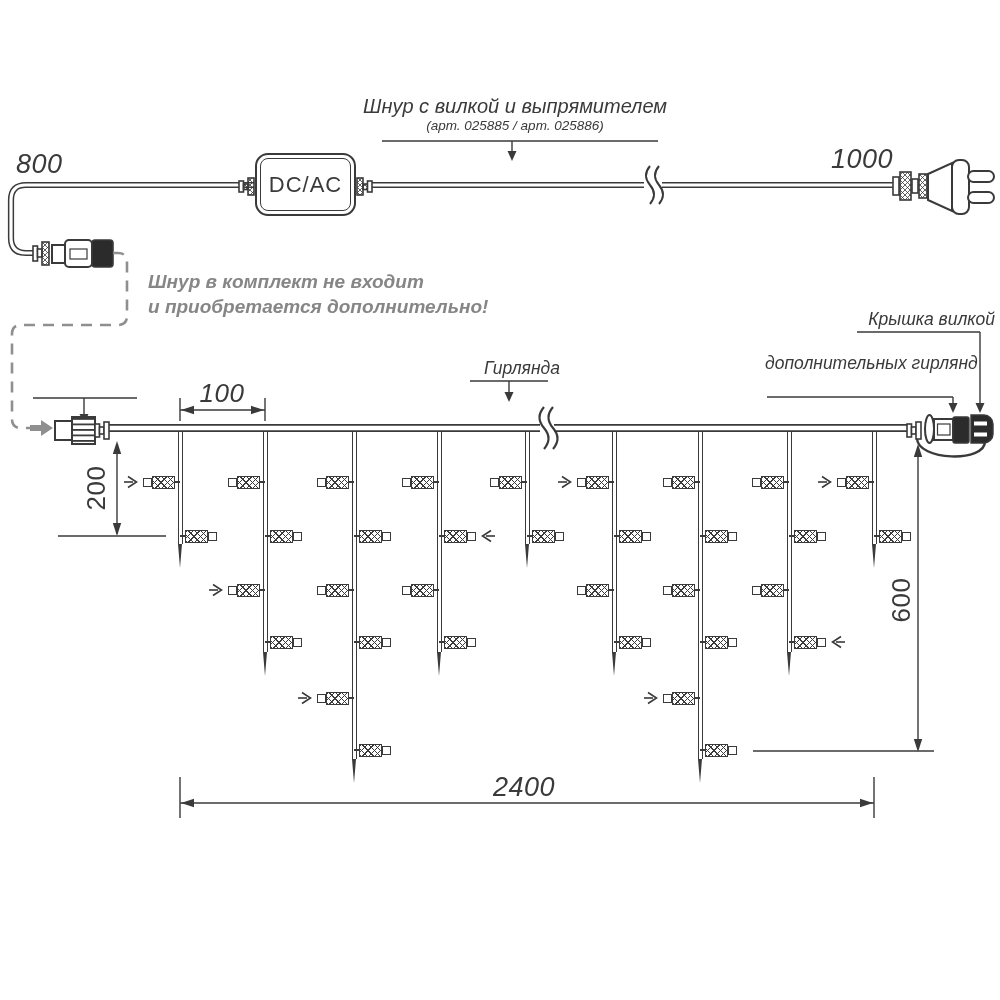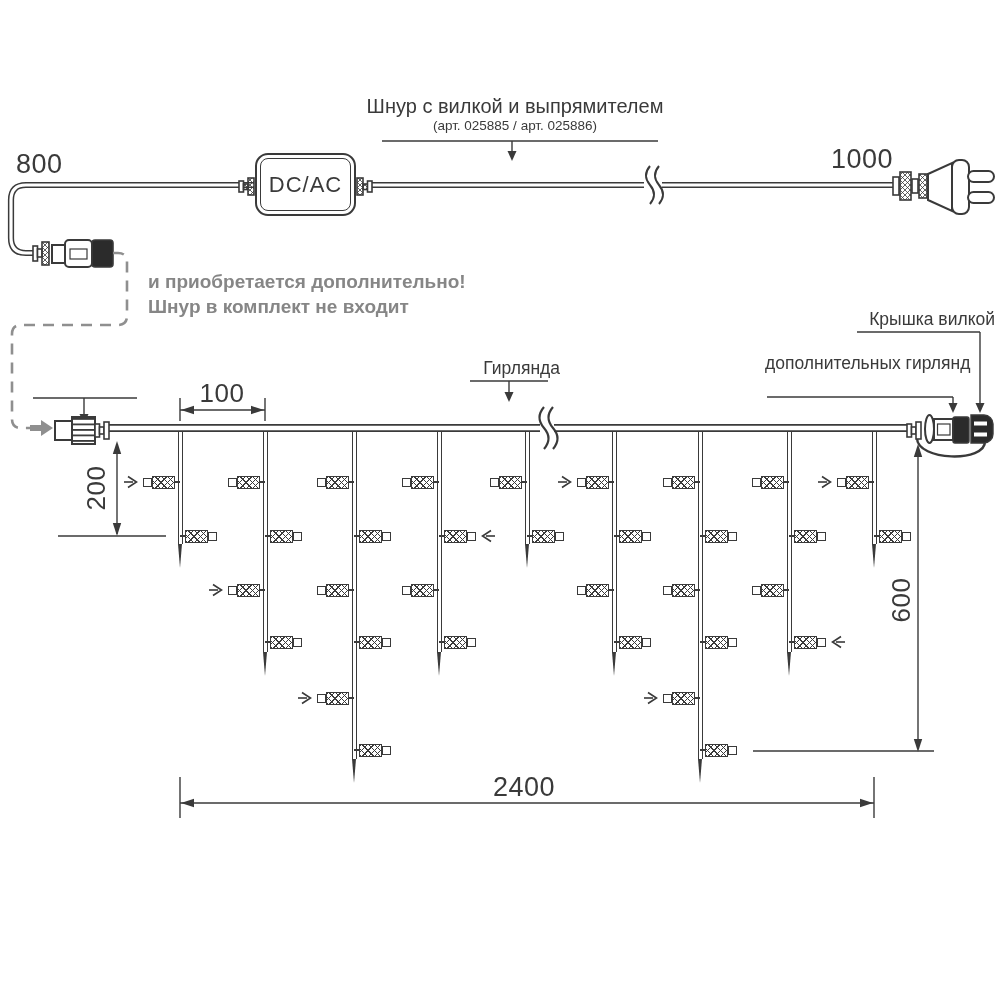--- a/index.html
+++ b/index.html
@@ -1,19 +1,19 @@
 <!DOCTYPE html>
 <html><head>
 <meta charset="utf-8">
 <style>
   html,body{margin:0;padding:0;background:#fff;}
   .canvas{position:relative;width:1000px;height:1000px;background:#fff;overflow:hidden;
           font-family:"Liberation Sans",sans-serif;color:#3a3a3a;}
   .canvas svg.art{position:absolute;left:0;top:0;}
-  .lbl{position:absolute;white-space:nowrap;line-height:1.15;}
+  .lbl{position:absolute;white-space:nowrap;line-height:1.15;font-style:italic;}
   .center{text-align:center;}
   .right{text-align:right;}
   .dim{font-size:27px;letter-spacing:0.5px;}
   .dim-rot{position:absolute;width:80px;height:28px;display:flex;align-items:center;justify-content:center;
            transform:rotate(-90deg);font-size:26px;letter-spacing:0.5px;}
   .note{font-weight:700;color:#868686;font-size:19px;line-height:25px;}
   .small-lbl{font-size:17.5px;line-height:22px;}
   .title-lbl{font-size:20px;}
   .sku-lbl{font-size:13.5px;}
   .dcac-box{position:absolute;left:255px;top:153px;width:101px;height:63px;border:2.2px solid #3a3a3a;
@@ -347,22 +347,22 @@
     <div class="dcac-inner">DC/AC</div>
   </div>
 
   <div class="lbl title-lbl center" style="left:355px;top:95px;width:320px;">Шнур с вилкой и выпрямителем</div>
   <div class="lbl sku-lbl center" style="left:355px;top:118px;width:320px;">(арт. 025885 / арт. 025886)</div>
 
   <div class="lbl dim" style="left:16px;top:149px;">800</div>
   <div class="lbl dim" style="left:831px;top:144px;">1000</div>
 
   <div class="lbl note" style="left:148px;top:269px;">
+    <div>Шнур в комплект не входит</div>
     <div>и приобретается дополнительно!</div>
-    <div>Шнур в комплект не входит</div>
   </div>
 
 
   <div class="lbl dim center" style="left:192px;top:379px;width:60px;font-size:26px;">100</div>
 
   <div class="lbl small-lbl center" style="left:460px;top:357px;width:100px;text-align:right;">Гирлянда</div>
 
   <div class="lbl small-lbl right" style="left:856px;top:308px;width:139px;">Крышка вилкой</div>
 
   <div class="lbl small-lbl center" style="left:765px;top:352px;width:192px;">

